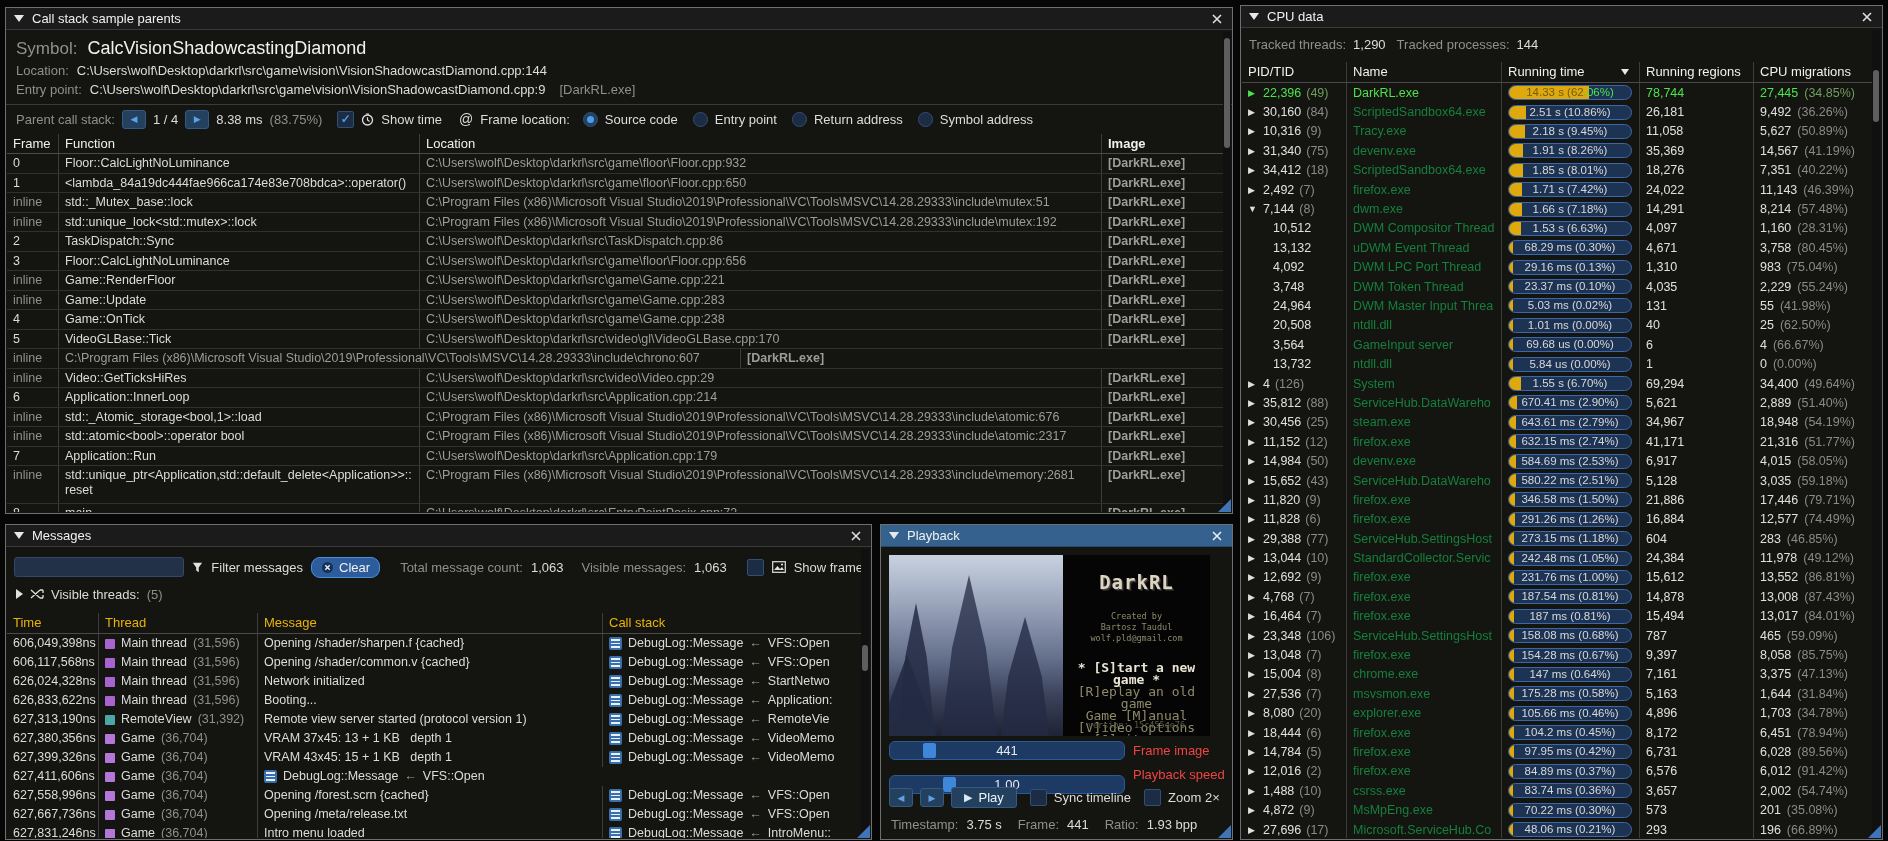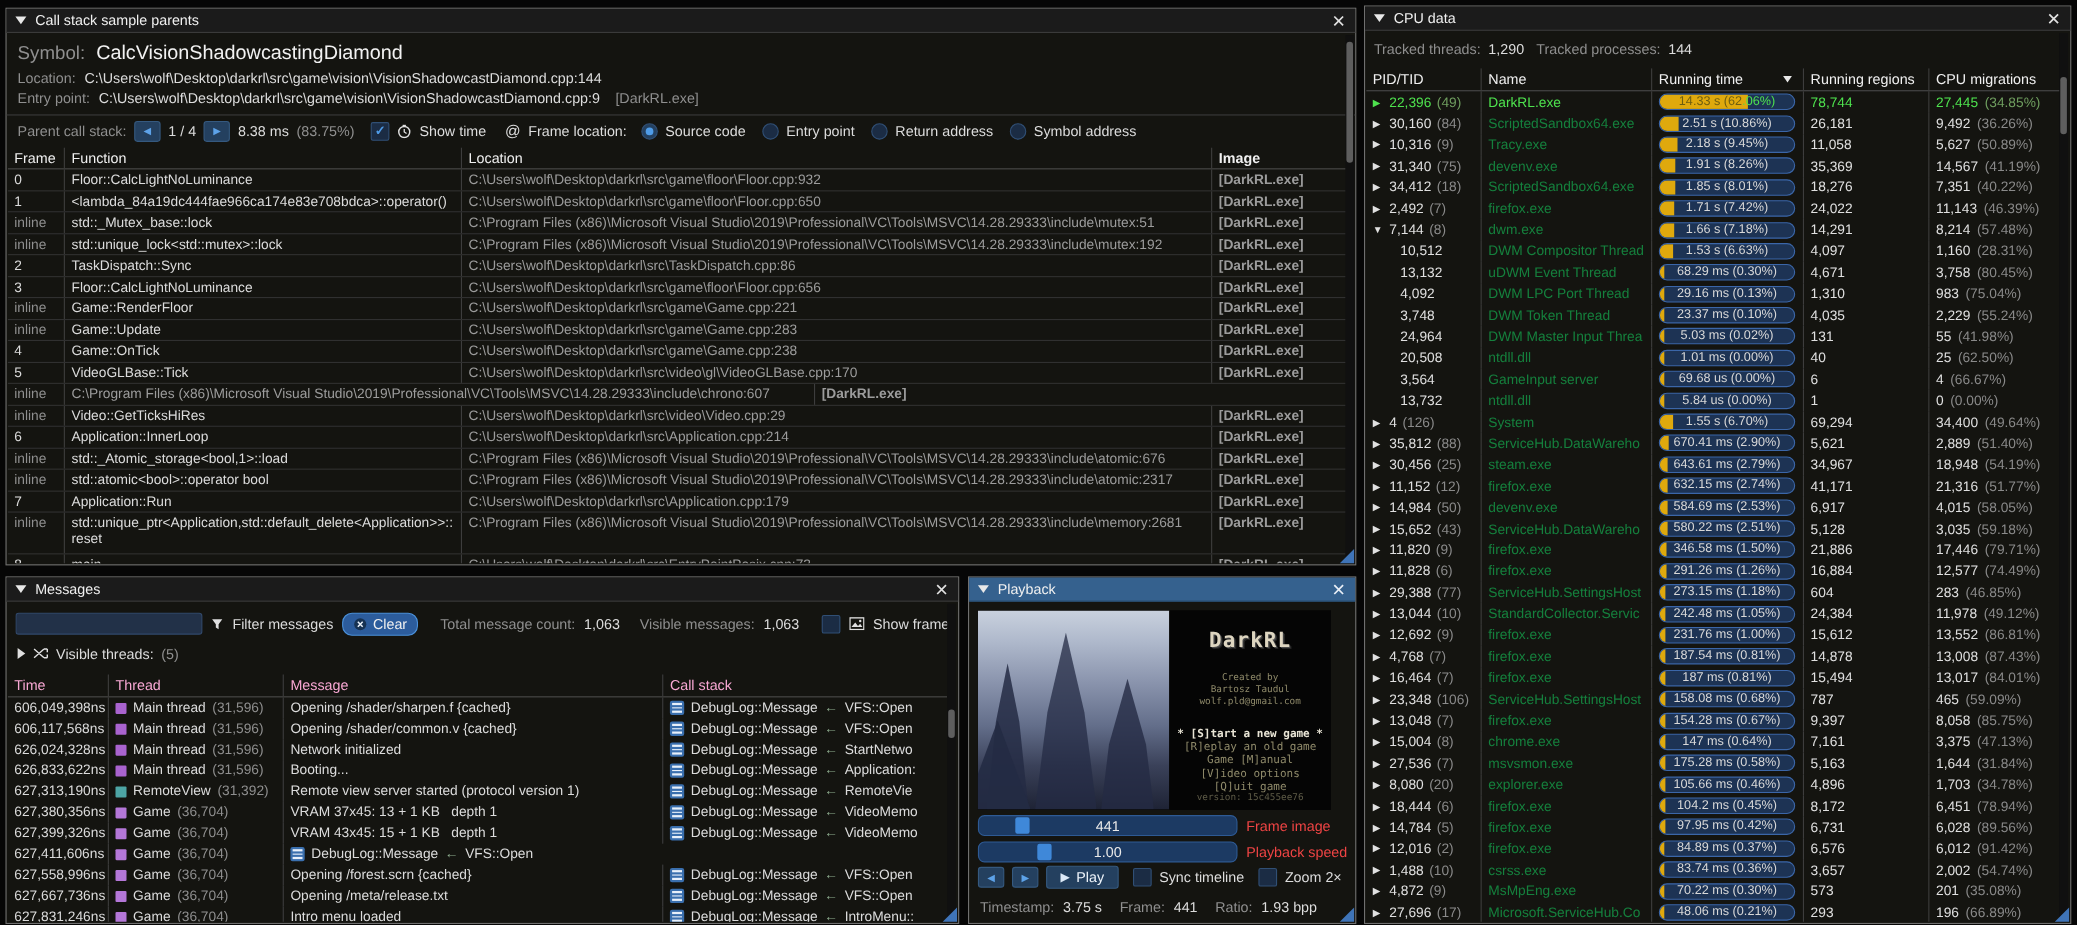--- a/index.html
+++ b/index.html
@@ -57,21 +57,21 @@
   
   #messages{left:5px;top:524px;width:867px;height:316px;}
   .msg-filter-row{display:flex;align-items:center;height:28px;margin:6px 8px 0 8px;gap:8px;white-space:nowrap;overflow:hidden;}
   .filter-input{width:200px;height:18px;background:#223148;border:1px solid #31486a;border-radius:3px;}
   .btn-clear{display:flex;align-items:center;gap:5px;background:#2c5c9c;border:1px solid #4a90d9;
              border-radius:9px;height:19px;padding:0 9px;color:#f0f0f0;cursor:pointer;}
   .threads-row{display:flex;align-items:center;height:22px;margin:2px 8px 0 10px;gap:7px;}
   .tri-right-sm{width:0;height:0;border-top:5px solid transparent;border-bottom:5px solid transparent;
                 border-left:7px solid #e0e0e0;}
   .msg-table{position:absolute;left:1px;right:10px;top:88px;bottom:1px;overflow:hidden;}
-  .m-hrow{display:flex;height:20px;line-height:20px;border-bottom:1px solid #4a4a4a;color:#f9a8d4;}
+  .m-hrow{display:flex;height:20px;line-height:20px;border-bottom:1px solid #4a4a4a;color:#eab308;}
   .m-row{display:flex;height:19px;line-height:19px;font-size:12.5px;}
   .m-cell{padding:0 6px;box-sizing:border-box;overflow:hidden;white-space:pre;border-right:1px solid #3d3d3d;}
   .mc-time{width:92px;flex:none;}
   .mc-thread{width:159px;flex:none;display:flex;align-items:center;gap:6px;}
   .mc-msg{width:345px;flex:none;}
   .mc-cs{flex:1;border-right:none;display:flex;align-items:center;gap:6px;}
   .tsq{width:10px;height:10px;flex:none;border-radius:1px;}
   .cs-ico{width:13px;height:13px;flex:none;background:#3a6fae;border-radius:2px;
           display:flex;flex-direction:column;justify-content:center;gap:2px;align-items:center;}
   .cs-ico i{display:block;width:9px;height:1.5px;background:#e8f0fa;}
@@ -85,21 +85,21 @@
   .tree{position:absolute;background:#242b44;opacity:.85;}
   .t1{left:8px;top:48px;width:38px;height:133px;clip-path:polygon(50% 0,78% 40%,100% 100%,0 100%,22% 40%);}
   .t2{left:52px;top:20px;width:56px;height:161px;clip-path:polygon(50% 0,80% 45%,100% 100%,0 100%,20% 45%);opacity:.75;}
   .t3{left:112px;top:62px;width:48px;height:119px;clip-path:polygon(50% 0,85% 50%,100% 100%,0 100%,15% 50%);opacity:.8;}
   .t4{left:-12px;top:100px;width:60px;height:81px;clip-path:polygon(50% 0,100% 100%,0 100%);opacity:.9;}
   .pb-menu{position:absolute;left:174px;top:0;width:147px;height:181px;background:#050505;
            font-family:"DejaVu Sans Mono",monospace;text-align:center;}
   .pb-logo{margin-top:16px;font-size:19px;font-weight:bold;letter-spacing:1px;color:#ddd5c0;
            text-shadow:1px 1px 0 #4a4a4a,2px 2px 0 #222;}
   .pb-credits{margin-top:18px;font-size:8.5px;line-height:11px;color:#8f8a6a;}
-  .pb-menulist{margin-top:18px;font-size:10px;line-height:12px;}
+  .pb-menulist{margin-top:18px;font-size:13px;line-height:12px;}
   .pb-menuline{color:#8f8a6a;}
   .pb-menuline.bright{color:#e9e5d6;font-weight:bold;}
   .pb-version{position:absolute;bottom:6px;left:0;right:0;font-size:8.5px;color:#5f5c48;}
   .slider{position:absolute;left:8px;width:236px;height:19px;background:#1c3a63;border:1px solid #2e5a94;
           border-radius:6px;box-sizing:border-box;}
   .slider .thumb{position:absolute;top:1px;bottom:1px;width:13px;background:#3f88d9;border-radius:2px;cursor:pointer;}
   .slider .sval{position:absolute;left:0;right:0;text-align:center;line-height:17px;color:#e8e8e8;}
   .slider-label{position:absolute;left:252px;color:#ef4444;line-height:19px;}
   .pb-btnrow{position:absolute;left:8px;top:262px;right:4px;display:flex;align-items:center;gap:7px;}
   .btn-play{display:flex;align-items:center;gap:6px;background:#24405f;border:1px solid #35597f;
@@ -467,21 +467,21 @@
             <div class="pb-menuline">[Q]uit game</div>
           </div>
         <div class="pb-version">version: 15c455ee76</div>
       </div>
     </div>
     <div class="slider" style="top:216px;">
       <span class="thumb" style="left:33px;"></span>
       <span class="sval">441</span>
     </div>
     <div class="slider-label" style="top:216px;">Frame image</div>
-    <div class="slider" style="top:240px;">
+    <div class="slider" style="top:250px;">
       <span class="thumb" style="left:53px;"></span>
       <span class="sval">1.00</span>
     </div>
     <div class="slider-label" style="top:240px;">Playback speed</div>
     <div class="pb-btnrow">
       <span class="nav-btn">◀</span>
       <span class="nav-btn">▶</span>
       <span class="btn-play">
         <span style="color:#dce9f7;font-size:11px;">▶</span>
         <span>Play</span>

